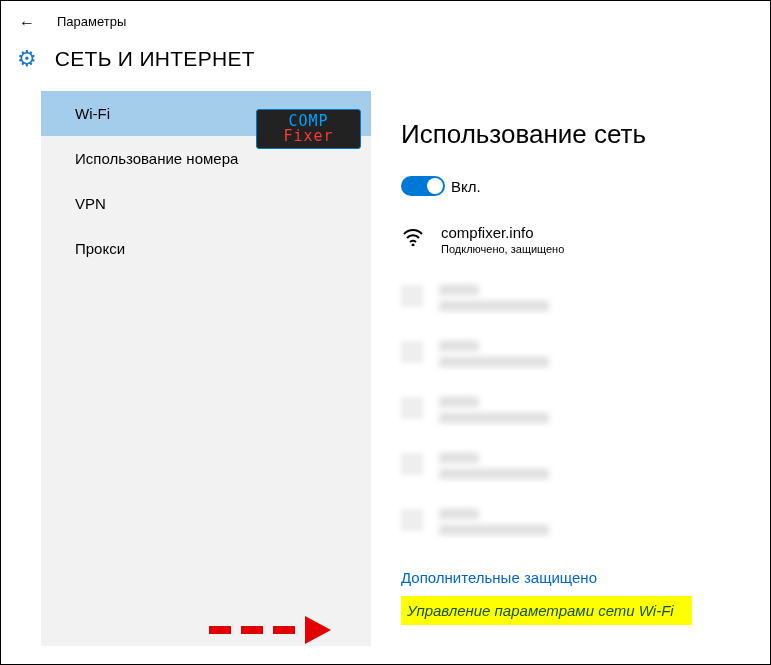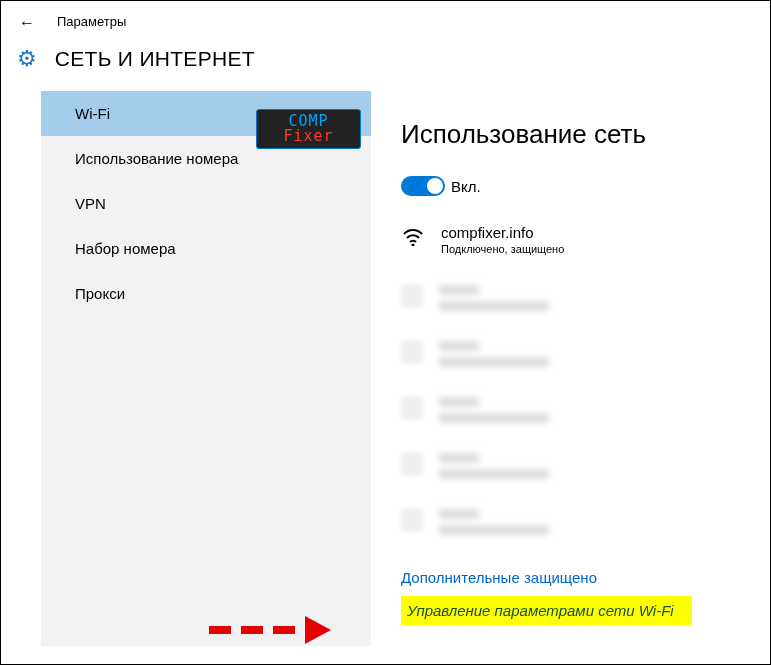--- a/index.html
+++ b/index.html
@@ -202,23 +202,20 @@
       <div class="logo-badge">
         <span class="l1">comp</span>
         <span class="l2">Fixer</span>
       </div>
     </div>
     <div class="sidebar-item">
       <span>Использование номера</span>
     </div>
     <div class="sidebar-item">
       <span>VPN</span>
-    </div>
-    <div class="sidebar-item">
-      <span>Набор номера</span>
     </div>
     <div class="sidebar-item">
       <span>Прокси</span>
     </div>
   </div>
 
   <div class="main">
     <div class="page-heading">Использование сеть</div>
 
     <div class="toggle-row">

